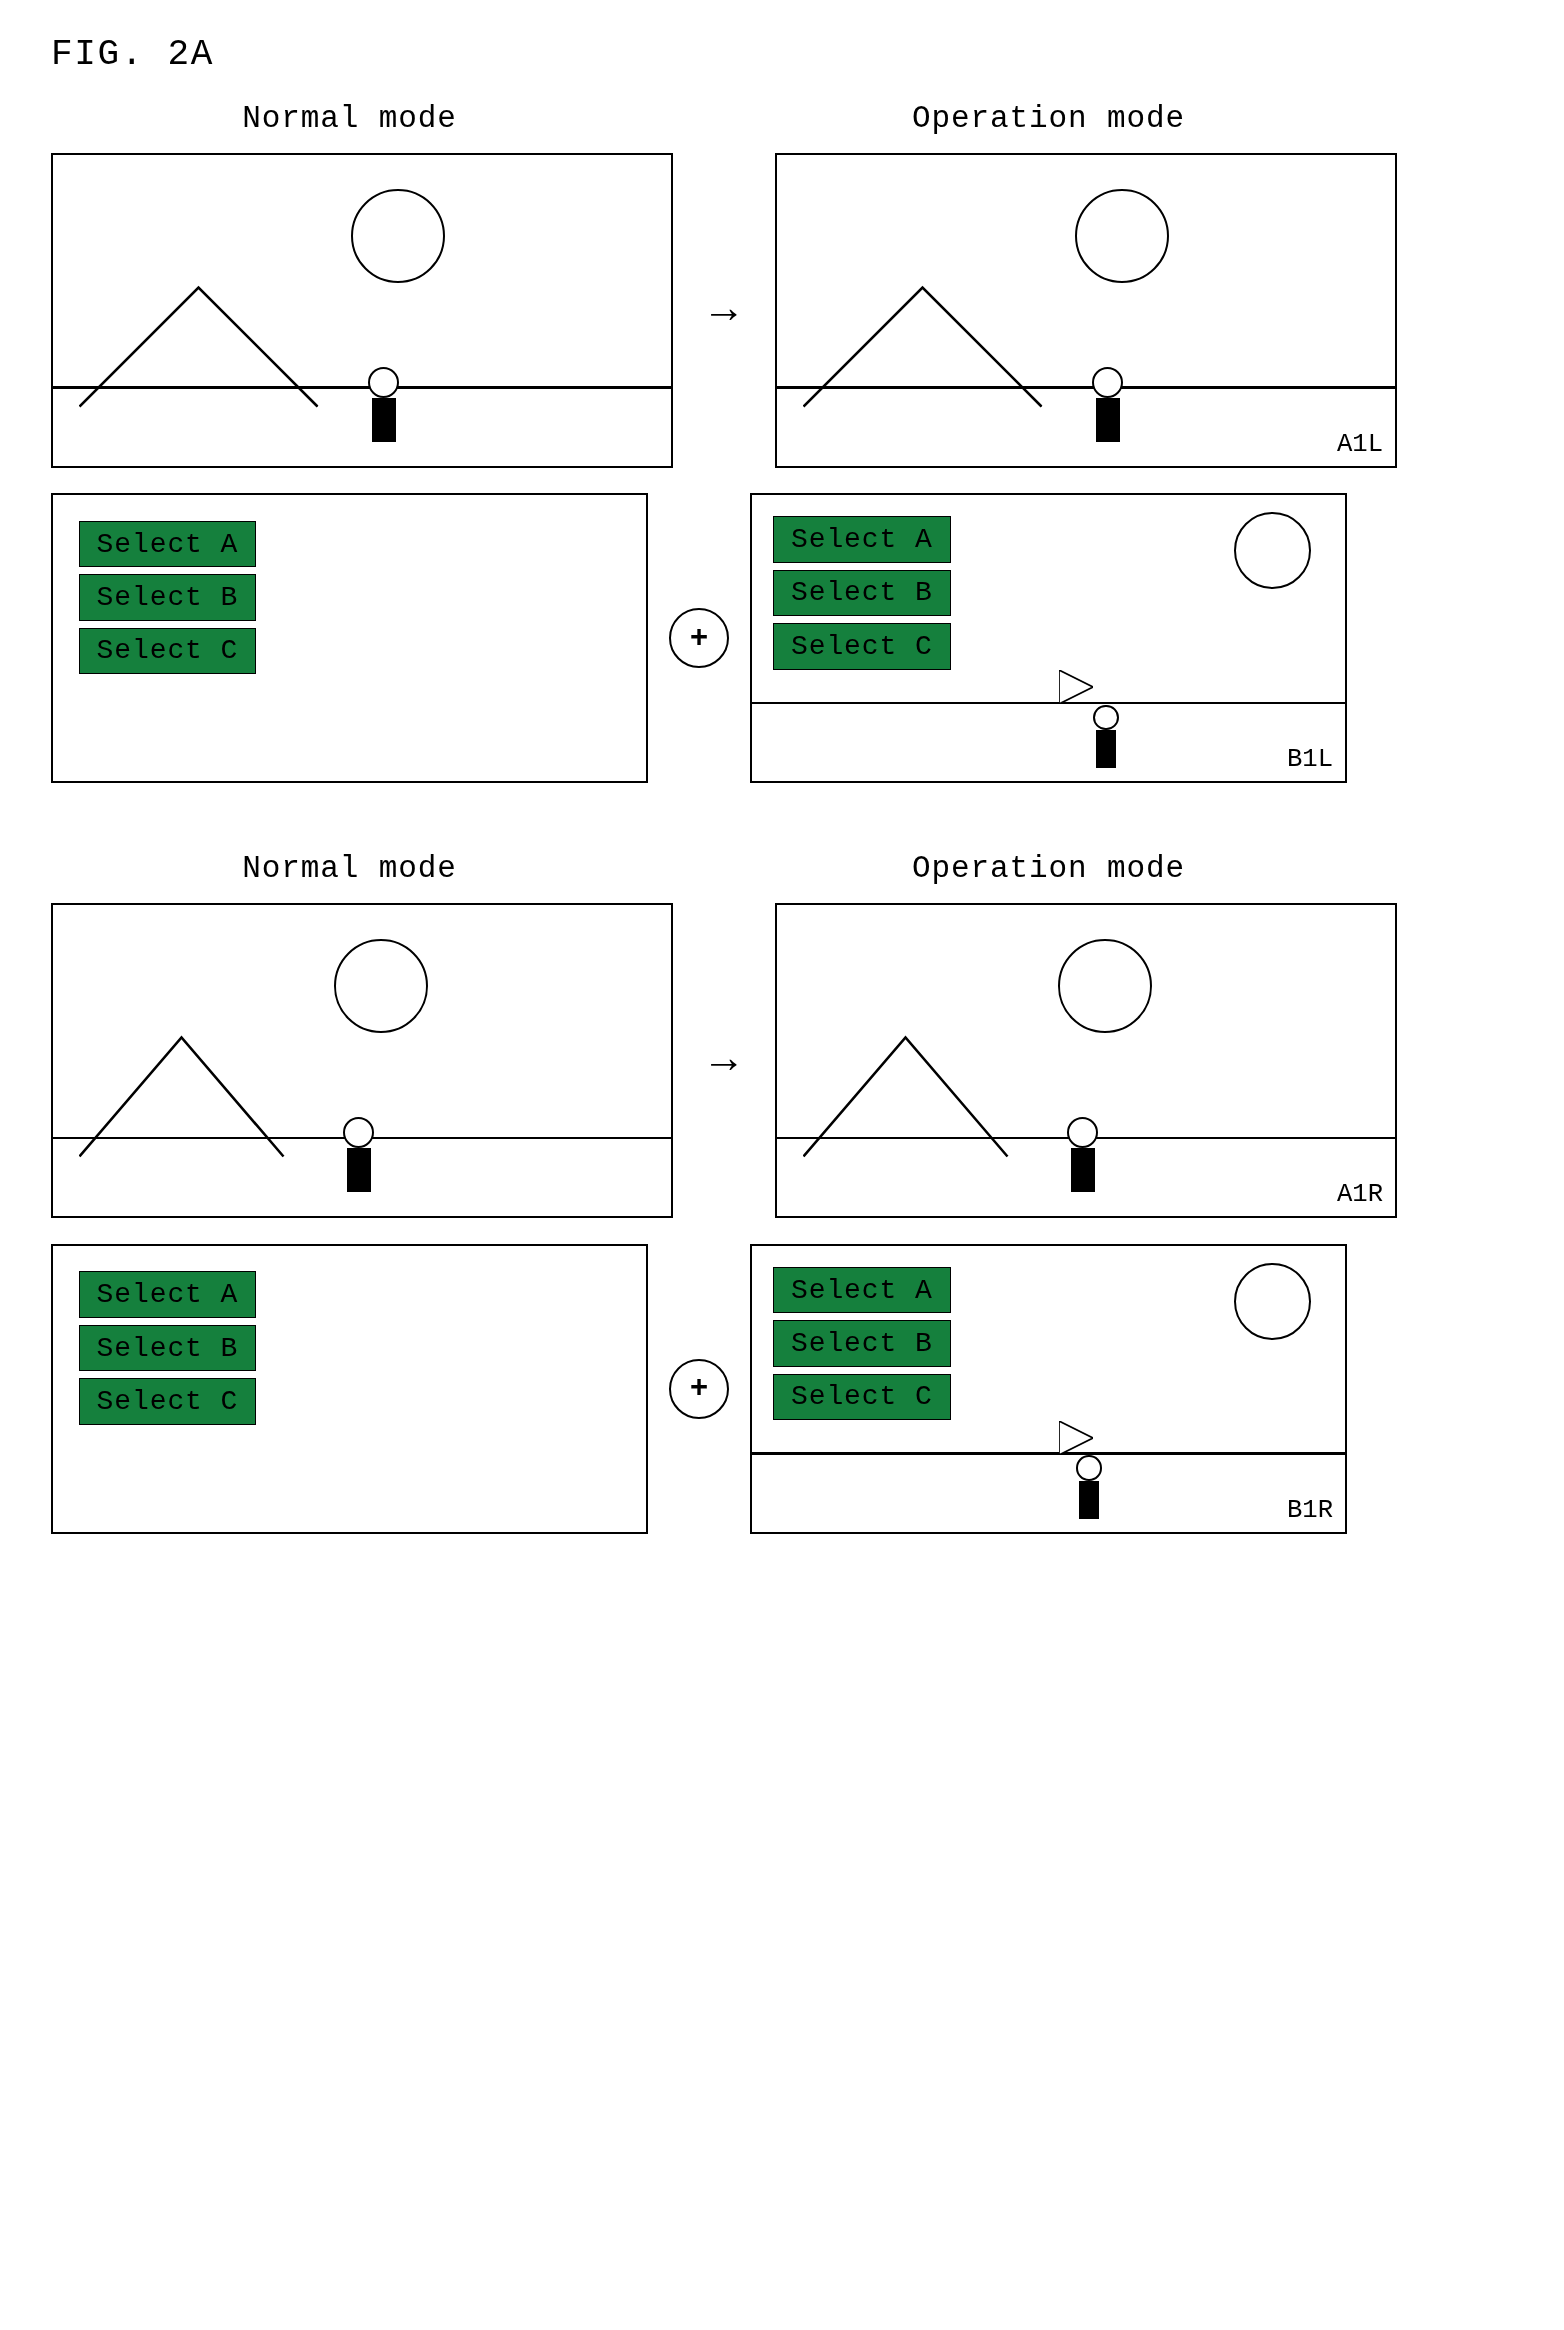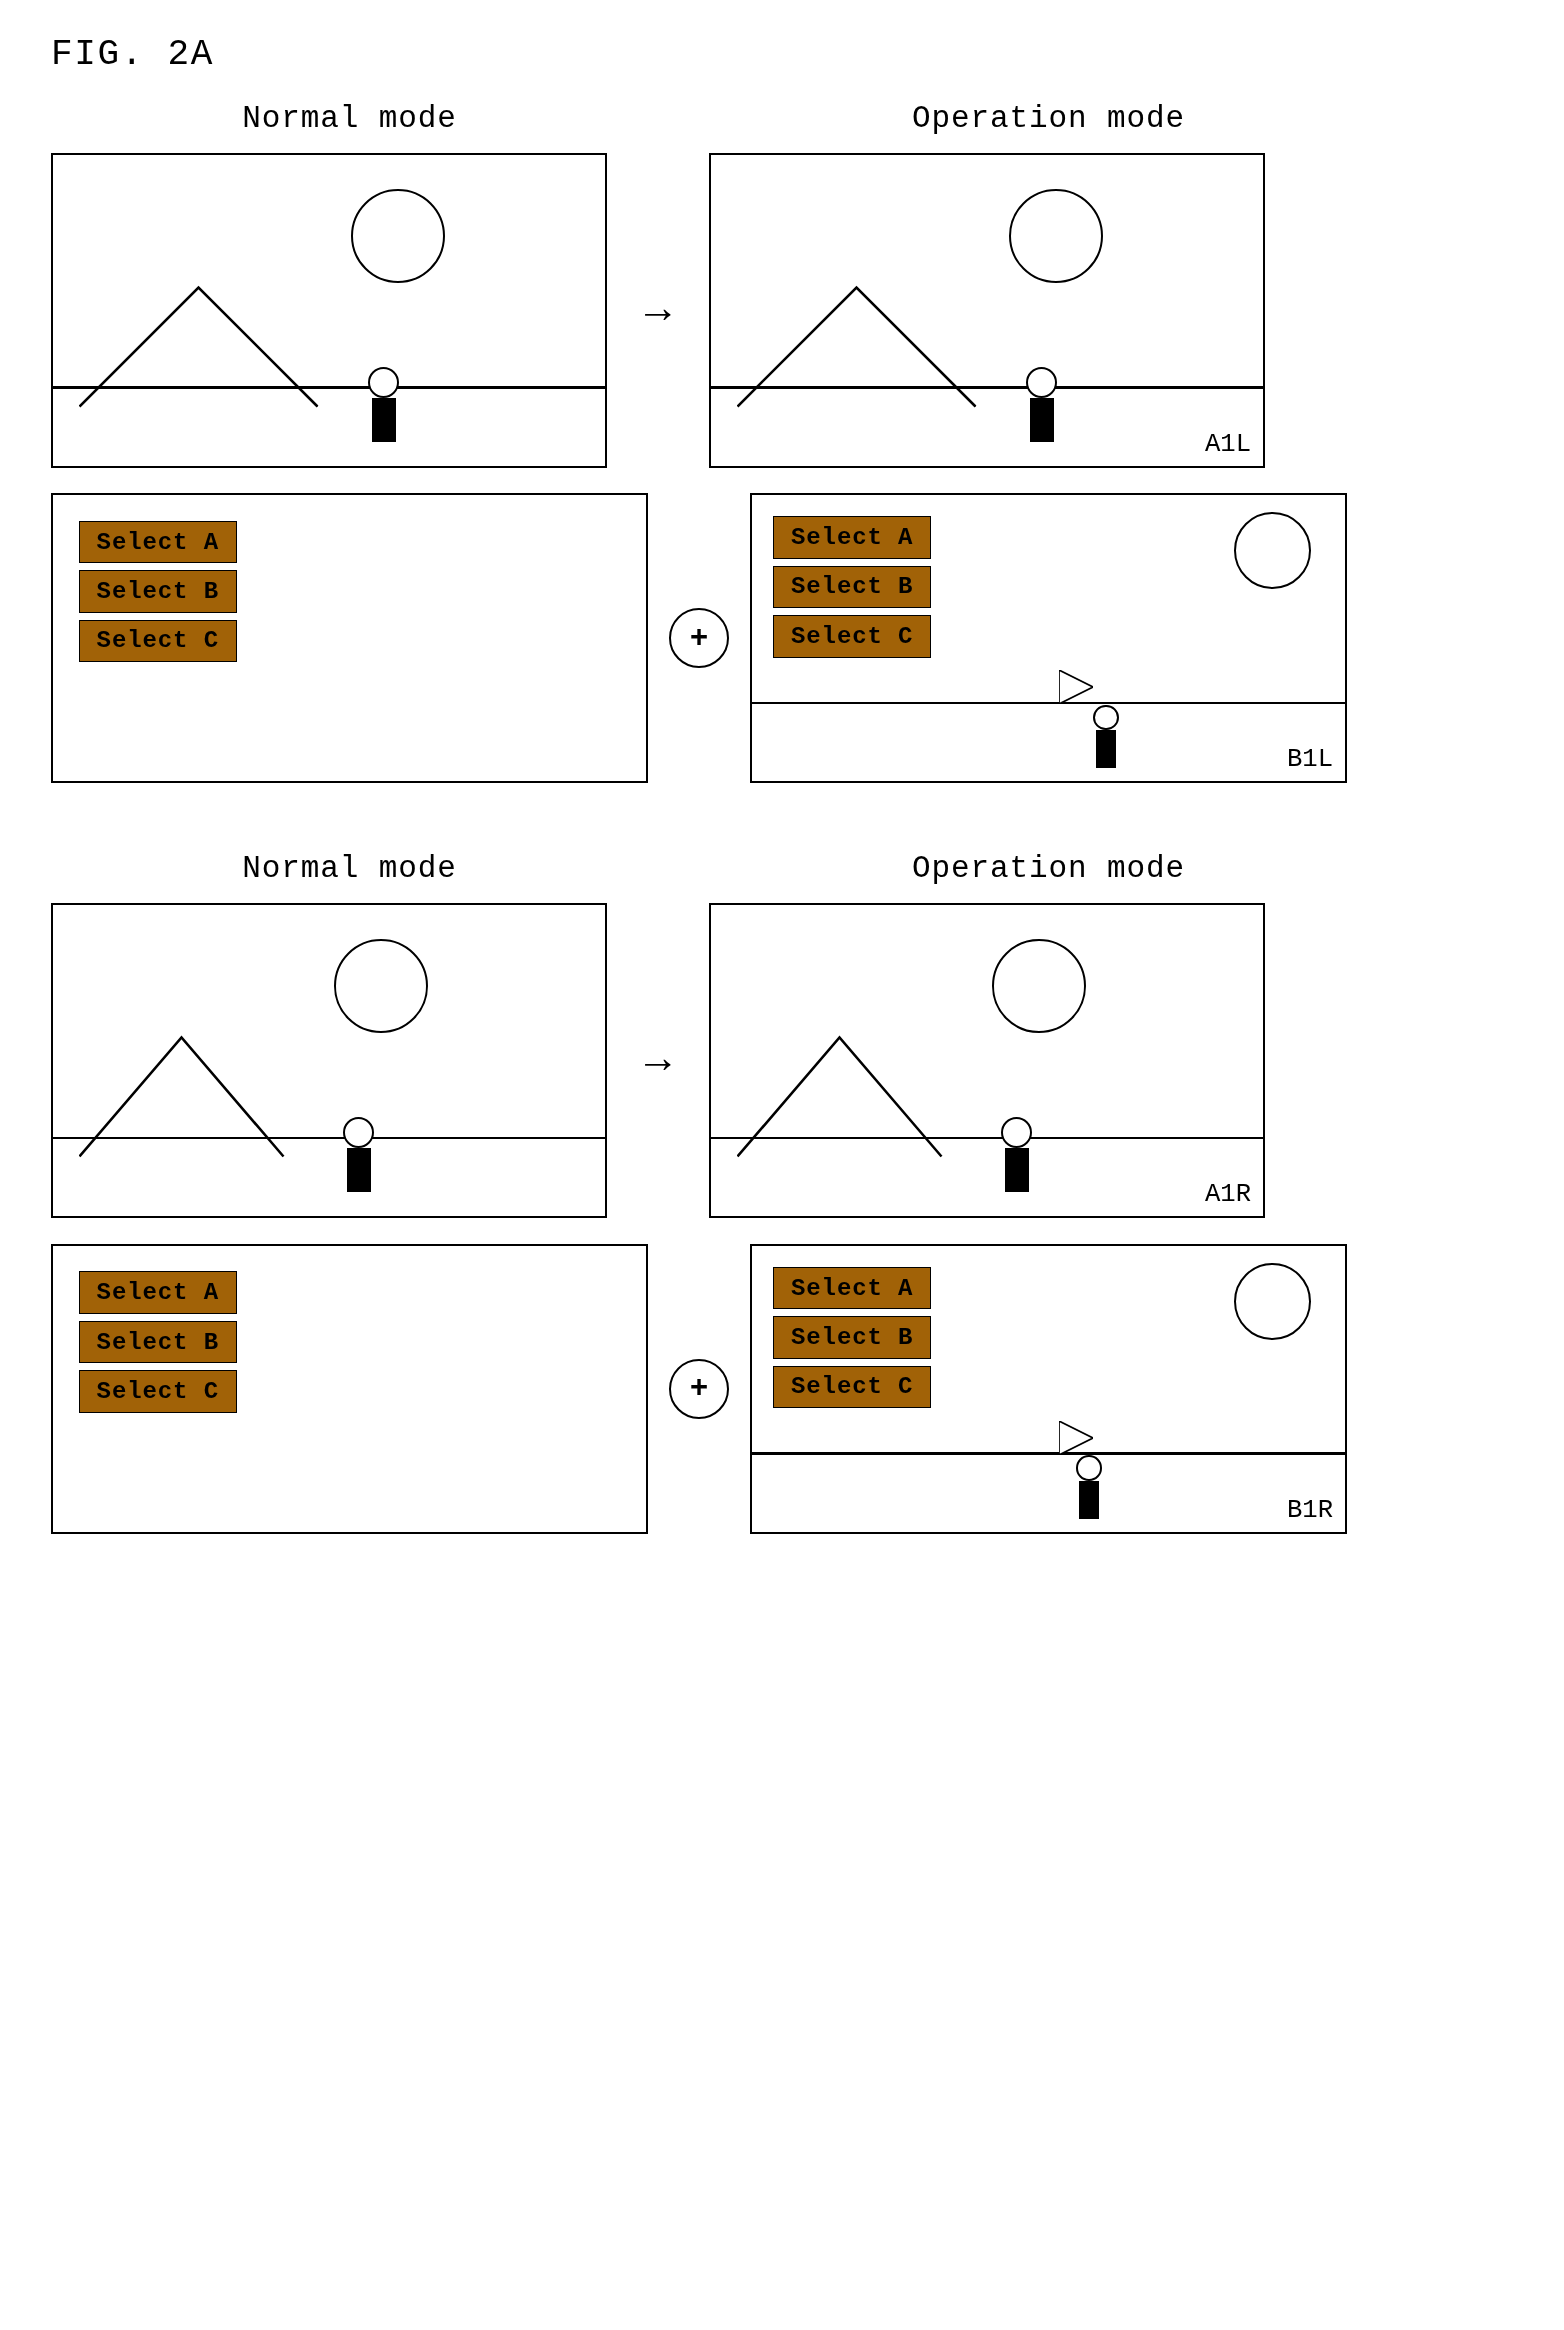--- a/index.html
+++ b/index.html
@@ -46,21 +46,21 @@
 
     
     .scene-box {
       border: 2.6px solid #000;
       background: #fff;
       position: relative;
       overflow: hidden;
     }
 
     .scene-box-large {
-      width: 556px;
+      width: 622px;
       height: 315px;
     }
 
     .scene-box-menu {
       width: 597px;
       height: 290px;
     }
 
     
     .scene-content {
@@ -105,24 +105,23 @@
     .menu-container {
       position: absolute;
       display: flex;
       flex-direction: column;
       gap: 6.8px;
     }
 
     .menu-item {
       border: 1.7px solid #000;
       padding: 6.8px 17px;
-      font-size: 24px;
-      background: #a16207;
+      font-size: 28px;
+      background: #15803d;
       letter-spacing: 0.9px;
-      font-weight: bold;
     }
 
     
     .box-label {
       position: absolute;
       bottom: 6.8px;
       right: 12px;
       font-size: 25.6px;
       font-weight: normal;
     }

